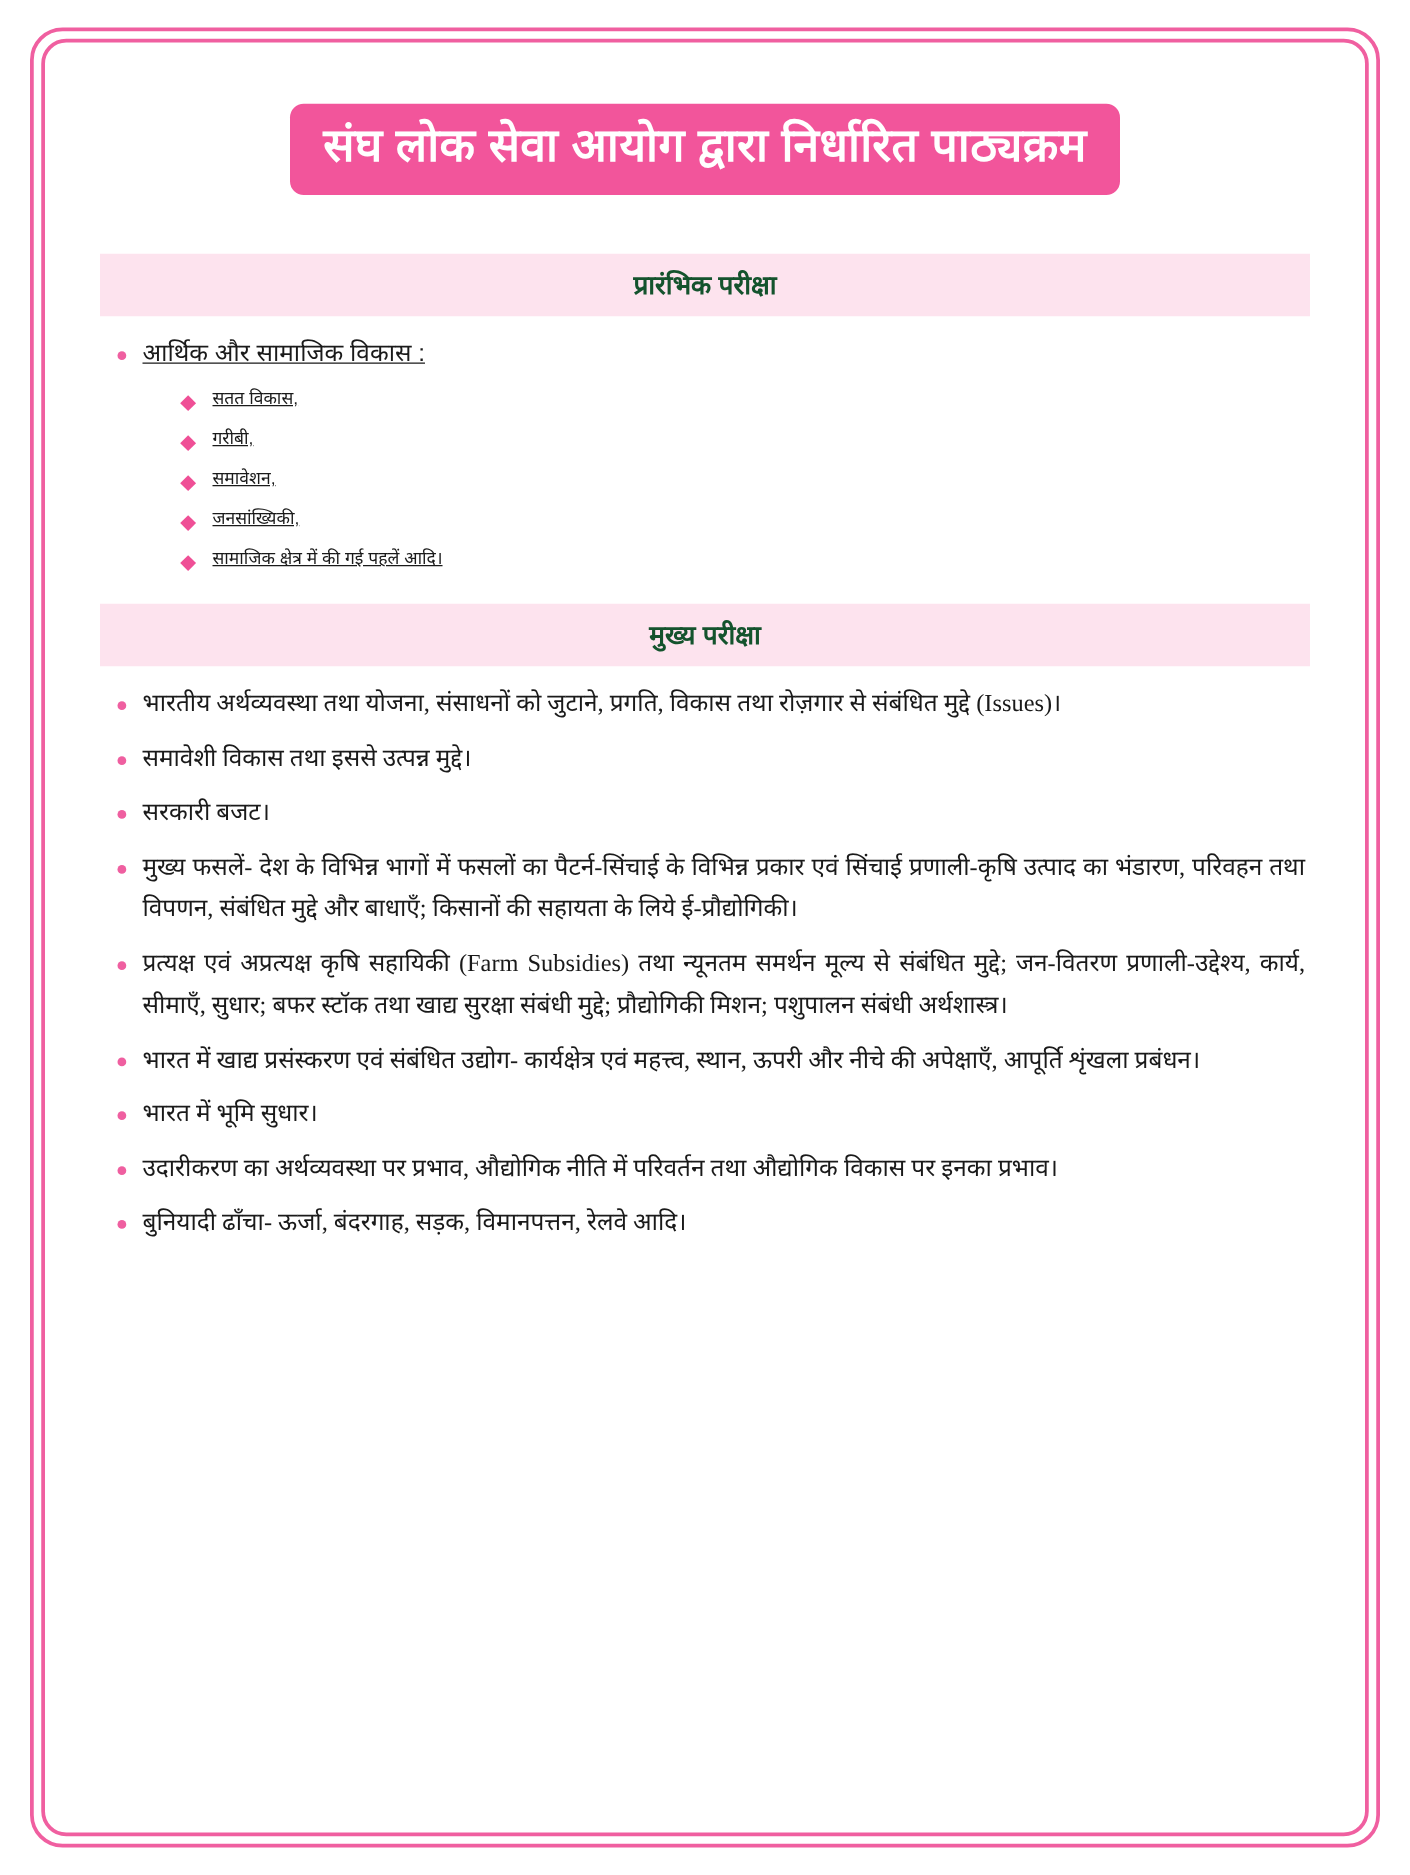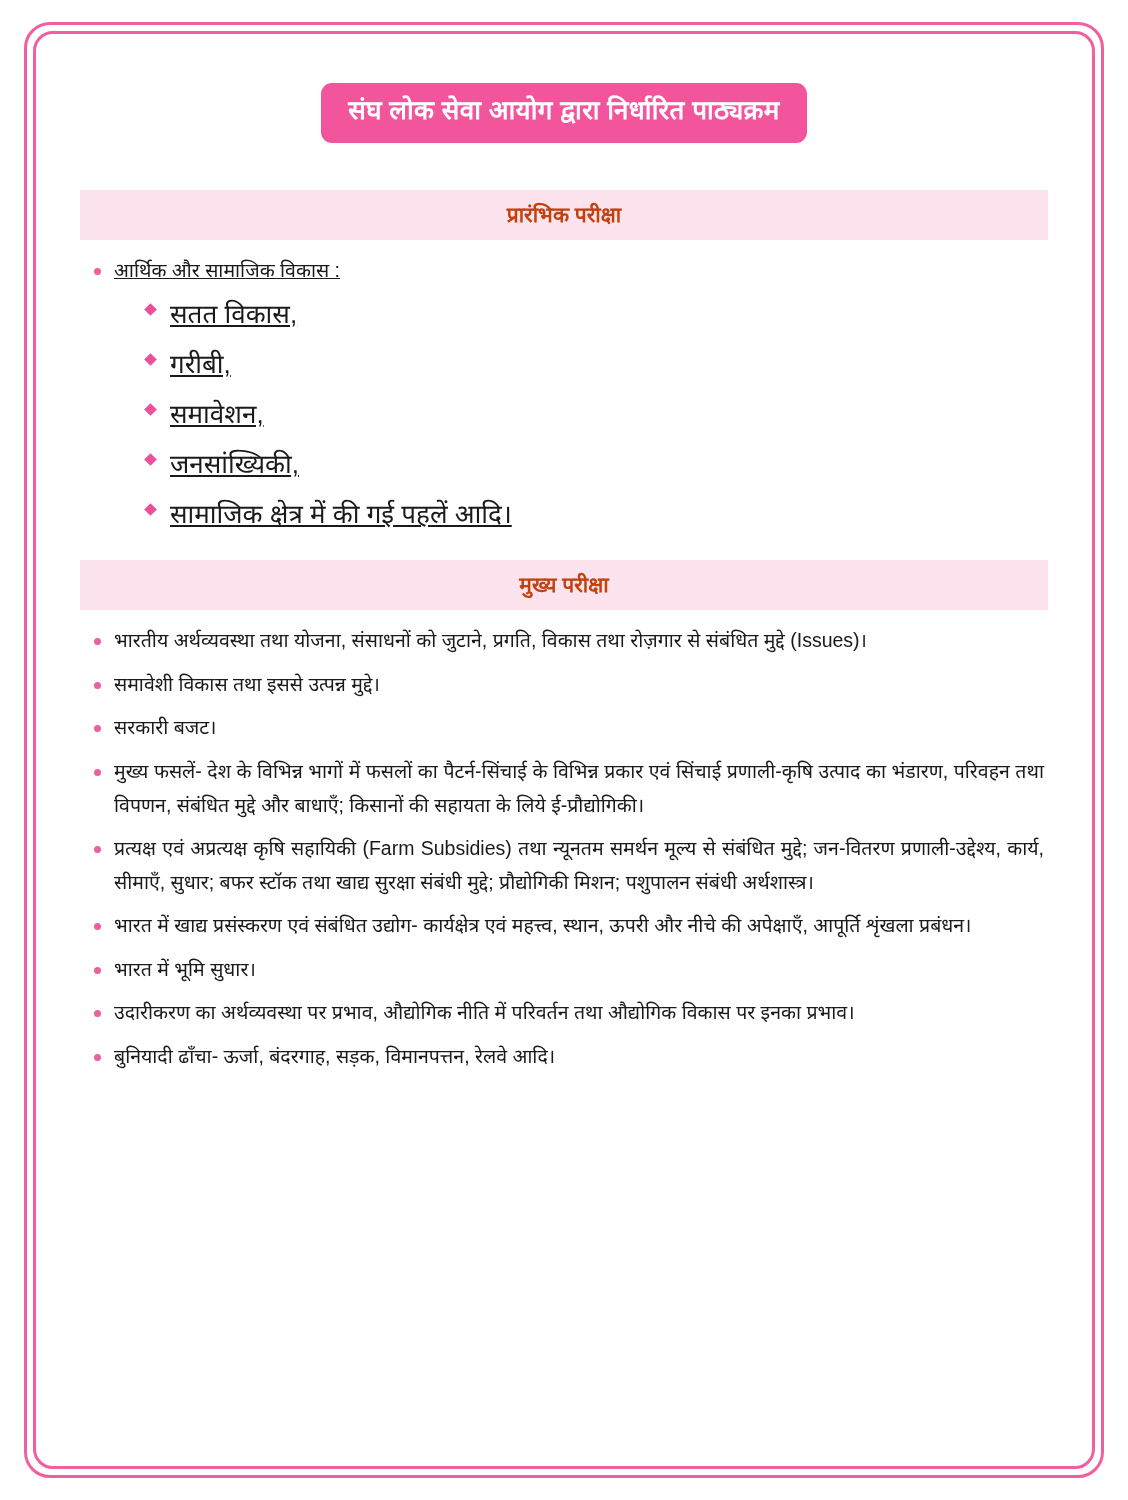--- a/index.html
+++ b/index.html
@@ -39,34 +39,34 @@
     display: flex;
     justify-content: center;
     margin-top: 14px;
     margin-bottom: 48px;
   }
   .title-badge {
     background: #f2559b;
     color: #ffffff;
     border-radius: 10px;
     padding: 12px 26px 16px 26px;
-    font-size: 26px;
+    font-size: 37px;
     font-weight: bold;
     letter-spacing: 0.3px;
     line-height: 1.15;
     font-family: "Liberation Sans", sans-serif;
     box-shadow: 0 0 0 1px #f2559b;
     white-space: nowrap;
   }
   .section-header {
     background: #fde3ee;
     text-align: center;
     font-size: 21px;
     font-weight: bold;
-    color: #c2410c;
+    color: #14532d;
     padding: 10px 0 12px 0;
     margin-bottom: 14px;
   }
   .section-header.second {
     margin-top: 26px;
   }
   ul.l1 {
     list-style: none;
     margin: 0 0 6px 0;
     padding: 0 4px 0 10px;
@@ -92,39 +92,40 @@
   }
   ul.l2 {
     list-style: none;
     margin: 8px 0 0 0;
     padding: 0 0 0 30px;
   }
   ul.l2 > li {
     position: relative;
     padding-left: 26px;
     margin-bottom: 11px;
-    font-size: 26px;
+    font-size: 14px;
     line-height: 1.5;
   }
   ul.l2 > li::before {
     content: "";
     position: absolute;
     left: 2px;
     top: 10px;
     width: 9px;
     height: 9px;
     background: #ef4f96;
     transform: rotate(45deg);
   }
   .prelims-block > li {
     margin-bottom: 2px;
     text-decoration: underline;
   }
   .mains-list > li {
     margin-bottom: 13px;
+    font-family: Liberation Serif, serif;
   }
 </style>
 </head>
 <body>
 
 <div class="page">
   <div class="frame-outer">
     <div class="frame-inner">
 
       <div class="title-wrap">

